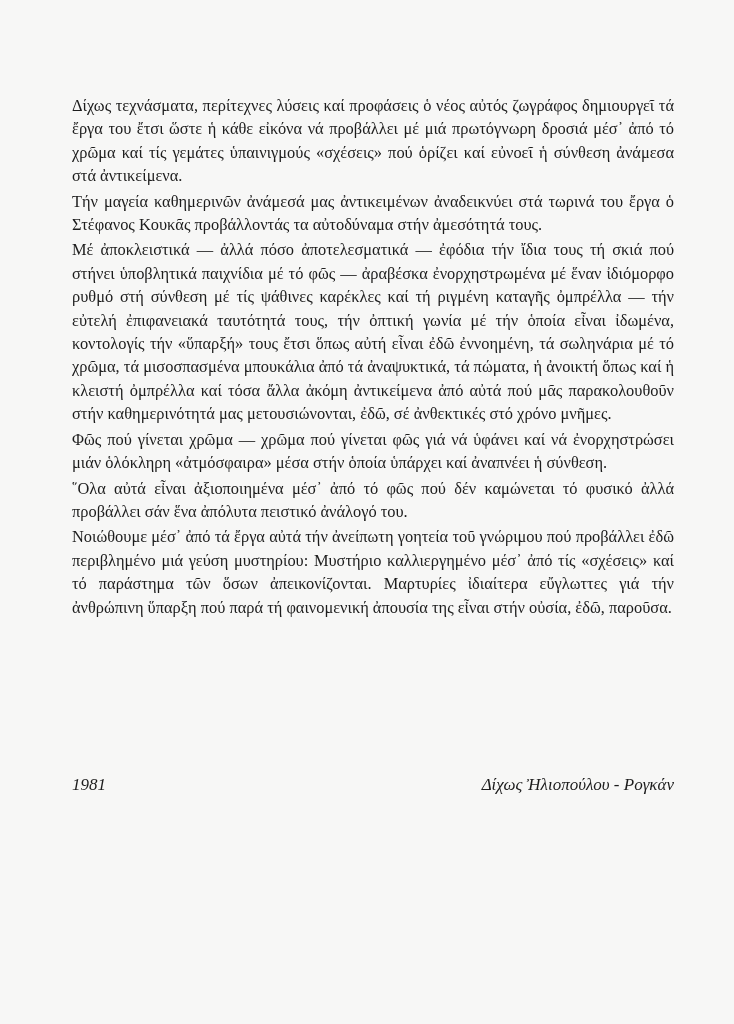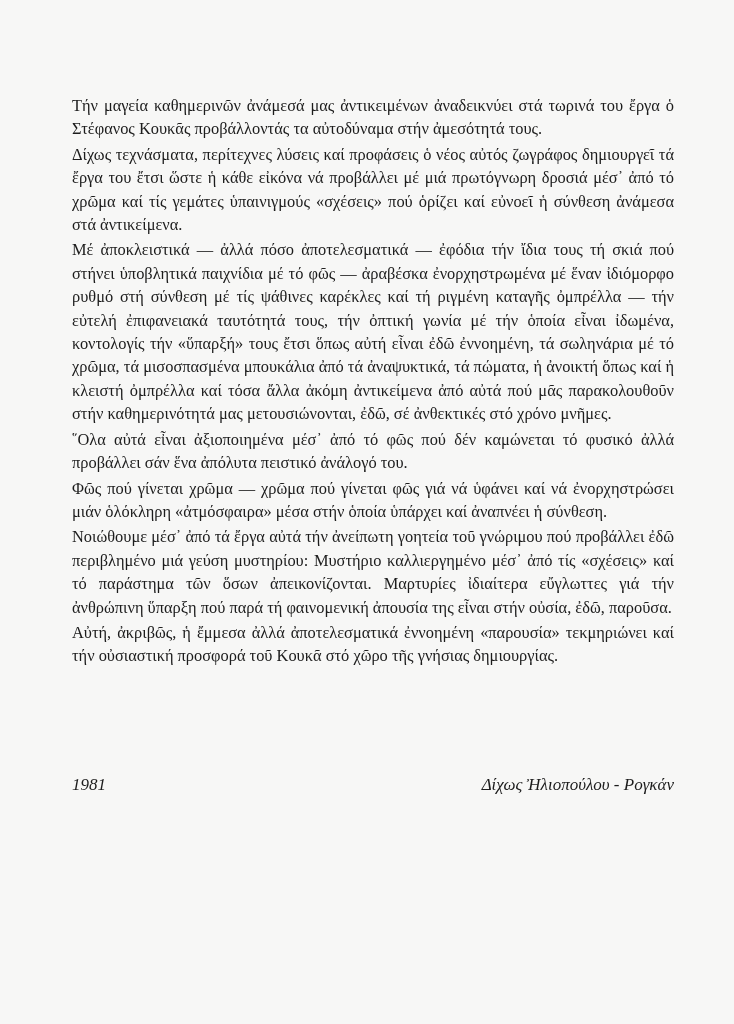--- a/index.html
+++ b/index.html
@@ -30,25 +30,24 @@
     font-style: italic;
     font-size: 17px;
     color: #1c1c1c;
     align-items: flex-end;
   }
 </style>
 </head>
 <body>
 
 <div class="page">
+  <p class="para">Δίχως τεχνάσματα, περίτεχνες λύσεις καί προφάσεις ὁ νέος αὐτός ζωγράφος δημιουργεῖ τά ἔργα του ἔτσι ὥστε ἡ κάθε εἰκόνα νά προβάλλει μέ μιά πρωτόγνωρη δροσιά μέσ᾽ ἀπό τό χρῶμα καί τίς γεμάτες ὑπαινιγμούς «σχέσεις» πού ὁρίζει καί εὐνοεῖ ἡ σύνθεση ἀνάμεσα στά ἀντικείμενα.</p>
   <p class="para">Τήν μαγεία καθημερινῶν ἀνάμεσά μας ἀντικειμένων ἀναδεικνύει στά τωρινά του ἔργα ὁ Στέφανος Κουκᾶς προβάλλοντάς τα αὐτοδύναμα στήν ἀμεσότητά τους.</p>
-  <p class="para">Δίχως τεχνάσματα, περίτεχνες λύσεις καί προφάσεις ὁ νέος αὐτός ζωγράφος δημιουργεῖ τά ἔργα του ἔτσι ὥστε ἡ κάθε εἰκόνα νά προβάλλει μέ μιά πρωτόγνωρη δροσιά μέσ᾽ ἀπό τό χρῶμα καί τίς γεμάτες ὑπαινιγμούς «σχέσεις» πού ὁρίζει καί εὐνοεῖ ἡ σύνθεση ἀνάμεσα στά ἀντικείμενα.</p>
   <p class="para">Μέ ἀποκλειστικά — ἀλλά πόσο ἀποτελεσματικά — ἐφόδια τήν ἴδια τους τή σκιά πού στήνει ὑποβλητικά παιχνίδια μέ τό φῶς — ἀραβέσκα ἐνορχηστρωμένα μέ ἕναν ἰδιόμορφο ρυθμό στή σύνθεση μέ τίς ψάθινες καρέκλες καί τή ριγμένη καταγῆς ὀμπρέλλα — τήν εὐτελή ἐπιφανειακά ταυτότητά τους, τήν ὀπτική γωνία μέ τήν ὁποία εἶναι ἰδωμένα, κοντολογίς τήν «ὕπαρξή» τους ἔτσι ὅπως αὐτή εἶναι ἐδῶ ἐννοημένη, τά σωληνάρια μέ τό χρῶμα, τά μισοσπασμένα μπουκάλια ἀπό τά ἀναψυκτικά, τά πώματα, ἡ ἀνοικτή ὅπως καί ἡ κλειστή ὀμπρέλλα καί τόσα ἄλλα ἀκόμη ἀντικείμενα ἀπό αὐτά πού μᾶς παρακολουθοῦν στήν καθημερινότητά μας μετουσιώνονται, ἐδῶ, σέ ἀνθεκτικές στό χρόνο μνῆμες.</p>
+  <p class="para">Φῶς πού γίνεται χρῶμα — χρῶμα πού γίνεται φῶς γιά νά ὑφάνει καί νά ἐνορχηστρώσει μιάν ὁλόκληρη «ἀτμόσφαιρα» μέσα στήν ὁποία ὑπάρχει καί ἀναπνέει ἡ σύνθεση.</p>
   <p class="para">῞Ολα αὐτά εἶναι ἀξιοποιημένα μέσ᾽ ἀπό τό φῶς πού δέν καμώνεται τό φυσικό ἀλλά προβάλλει σάν ἕνα ἀπόλυτα πειστικό ἀνάλογό του.</p>
-  <p class="para">Φῶς πού γίνεται χρῶμα — χρῶμα πού γίνεται φῶς γιά νά ὑφάνει καί νά ἐνορχηστρώσει μιάν ὁλόκληρη «ἀτμόσφαιρα» μέσα στήν ὁποία ὑπάρχει καί ἀναπνέει ἡ σύνθεση.</p>
   <p class="para">Νοιώθουμε μέσ᾽ ἀπό τά ἔργα αὐτά τήν ἀνείπωτη γοητεία τοῦ γνώριμου πού προβάλλει ἐδῶ περιβλημένο μιά γεύση μυστηρίου: Μυστήριο καλλιεργημένο μέσ᾽ ἀπό τίς «σχέσεις» καί τό παράστημα τῶν ὅσων ἀπεικονίζονται. Μαρτυρίες ἰδιαίτερα εὔγλωττες γιά τήν ἀνθρώπινη ὕπαρξη πού παρά τή φαινομενική ἀπουσία της εἶναι στήν οὐσία, ἐδῶ, παροῦσα.</p>
-  <p class="para">Αὐτή, ἀκριβῶς, ἡ ἔμμεσα ἀλλά ἀποτελεσματικά ἐννοημένη «παρουσία» τεκμηριώνει καί τήν οὐσιαστική προσφορά τοῦ Κουκᾶ στό χῶρο τῆς γνήσιας δημιουργίας.</p>
 </div>
 
 <div class="footer">
   <span>1981</span>
   <span>Δίχως Ἠλιοπούλου - Ρογκάν</span>
 </div>
 
 </body></html>

